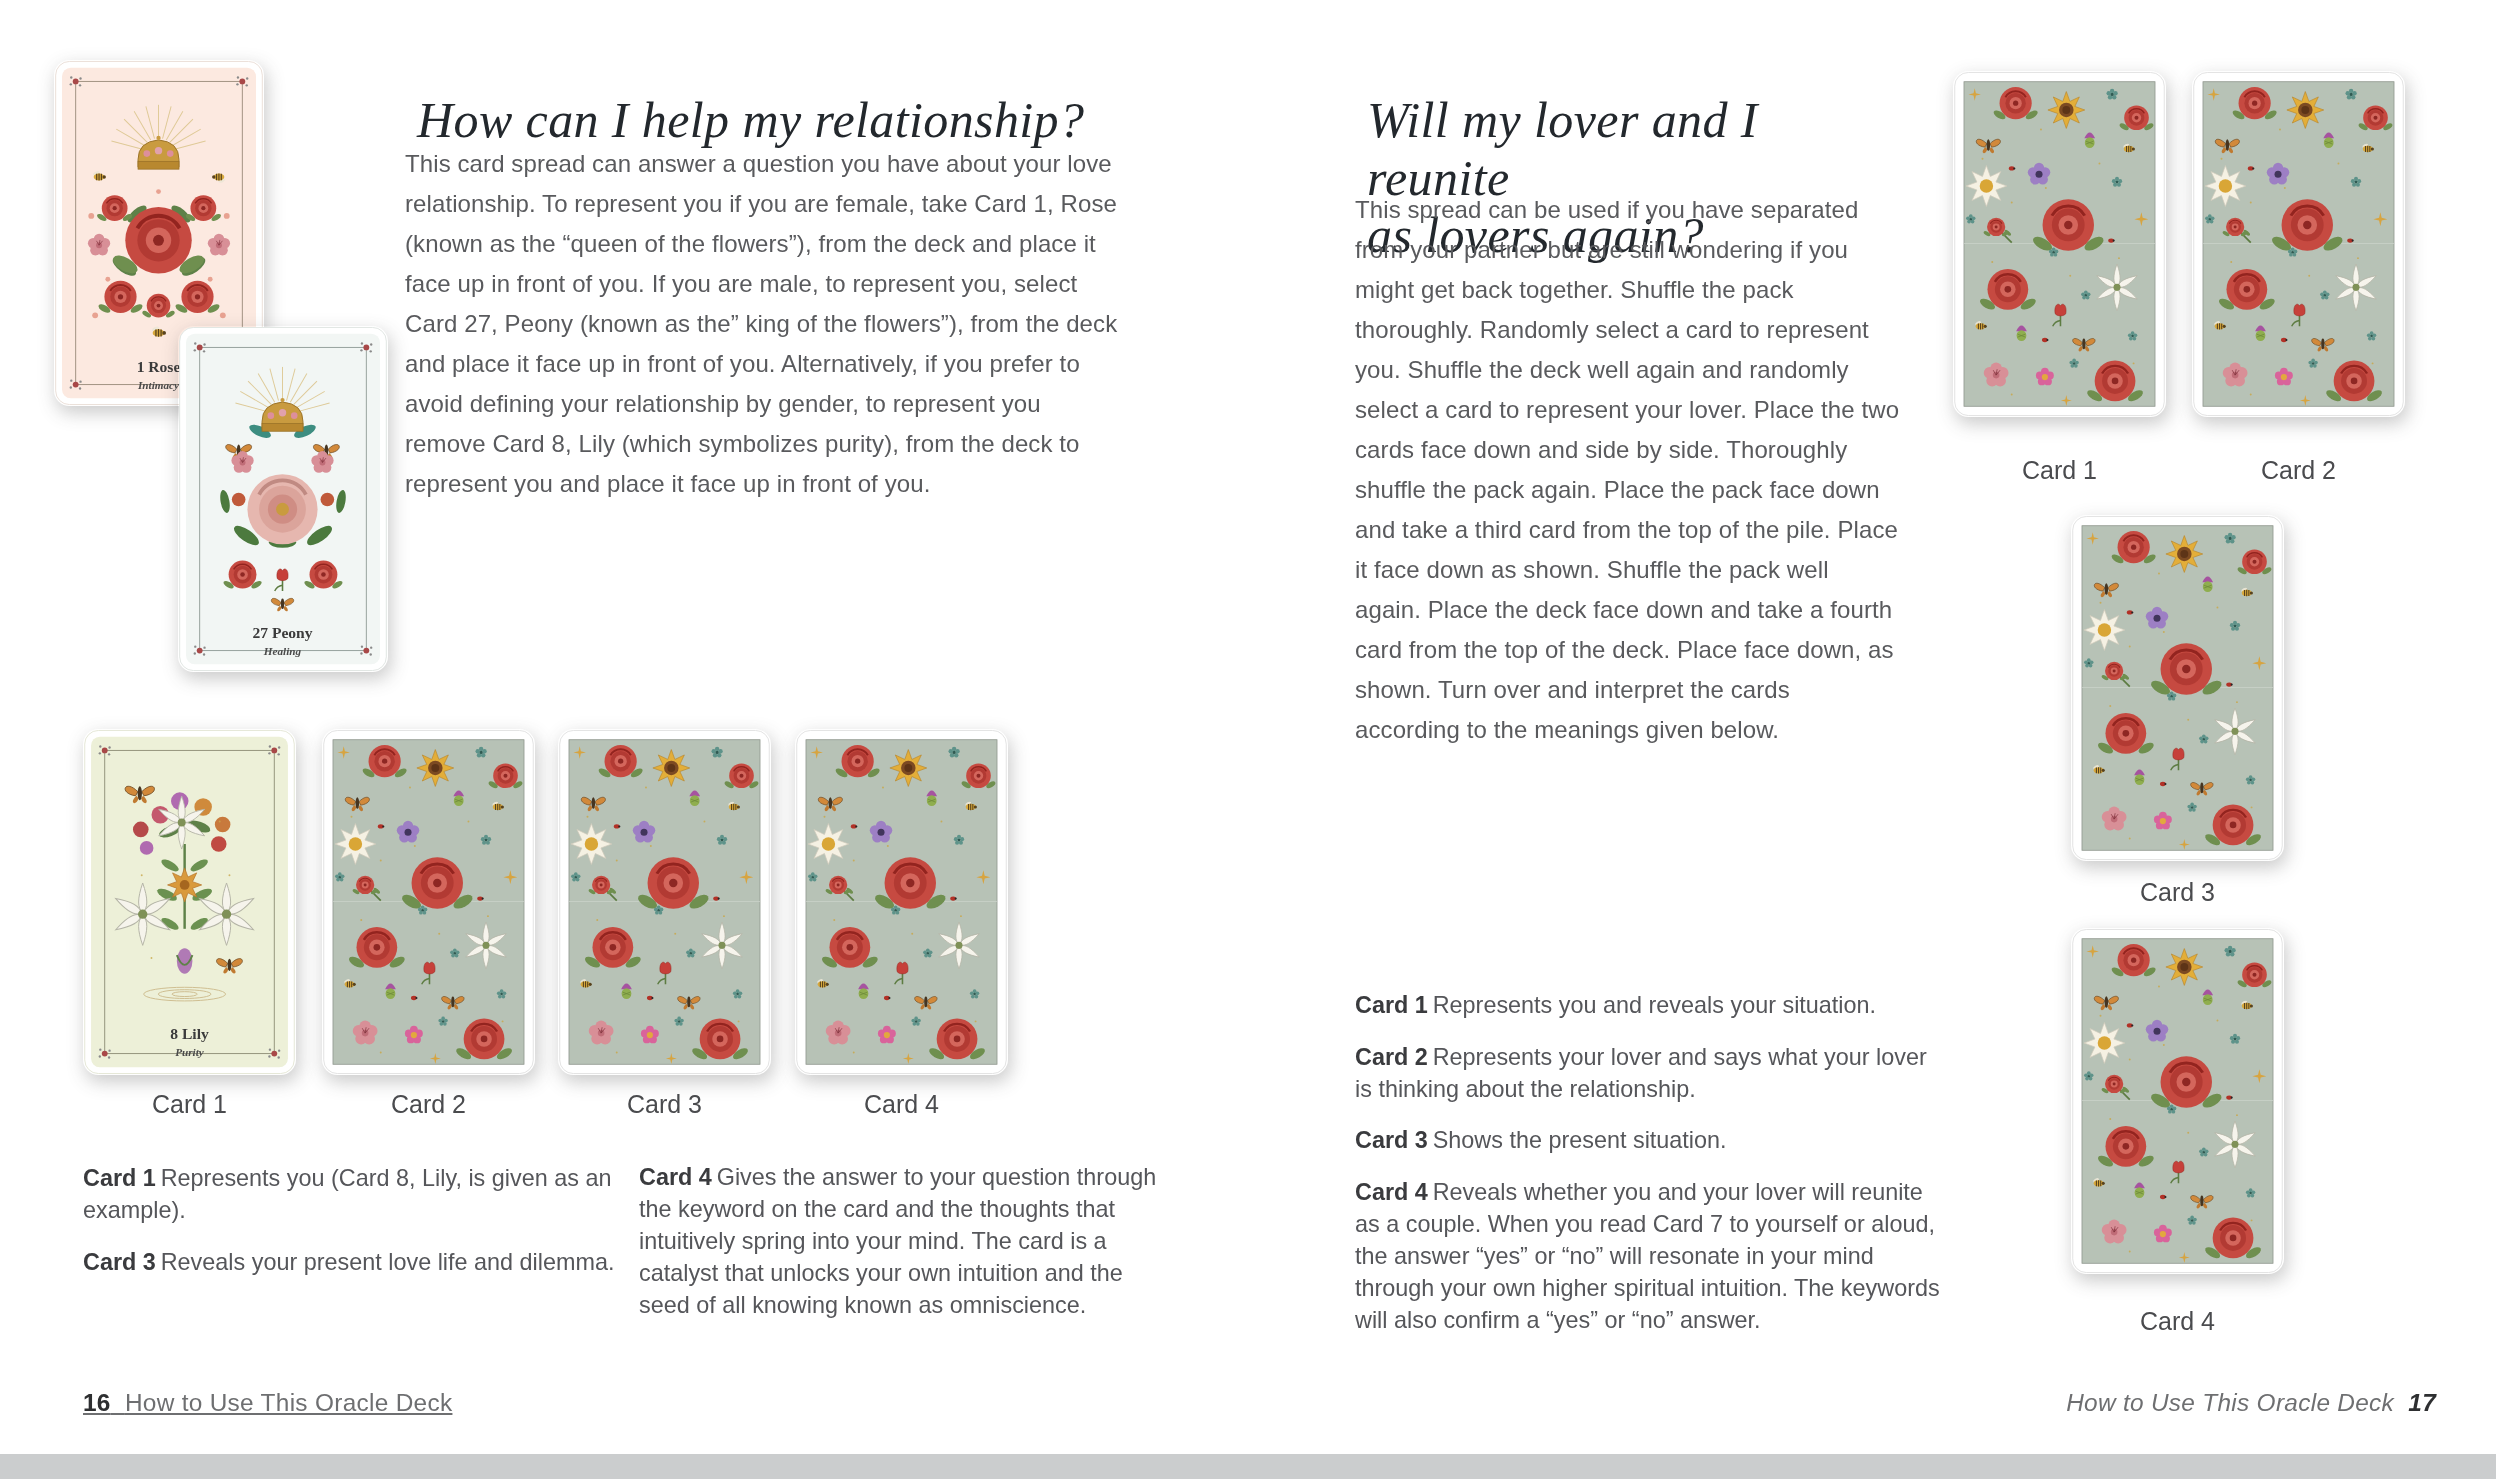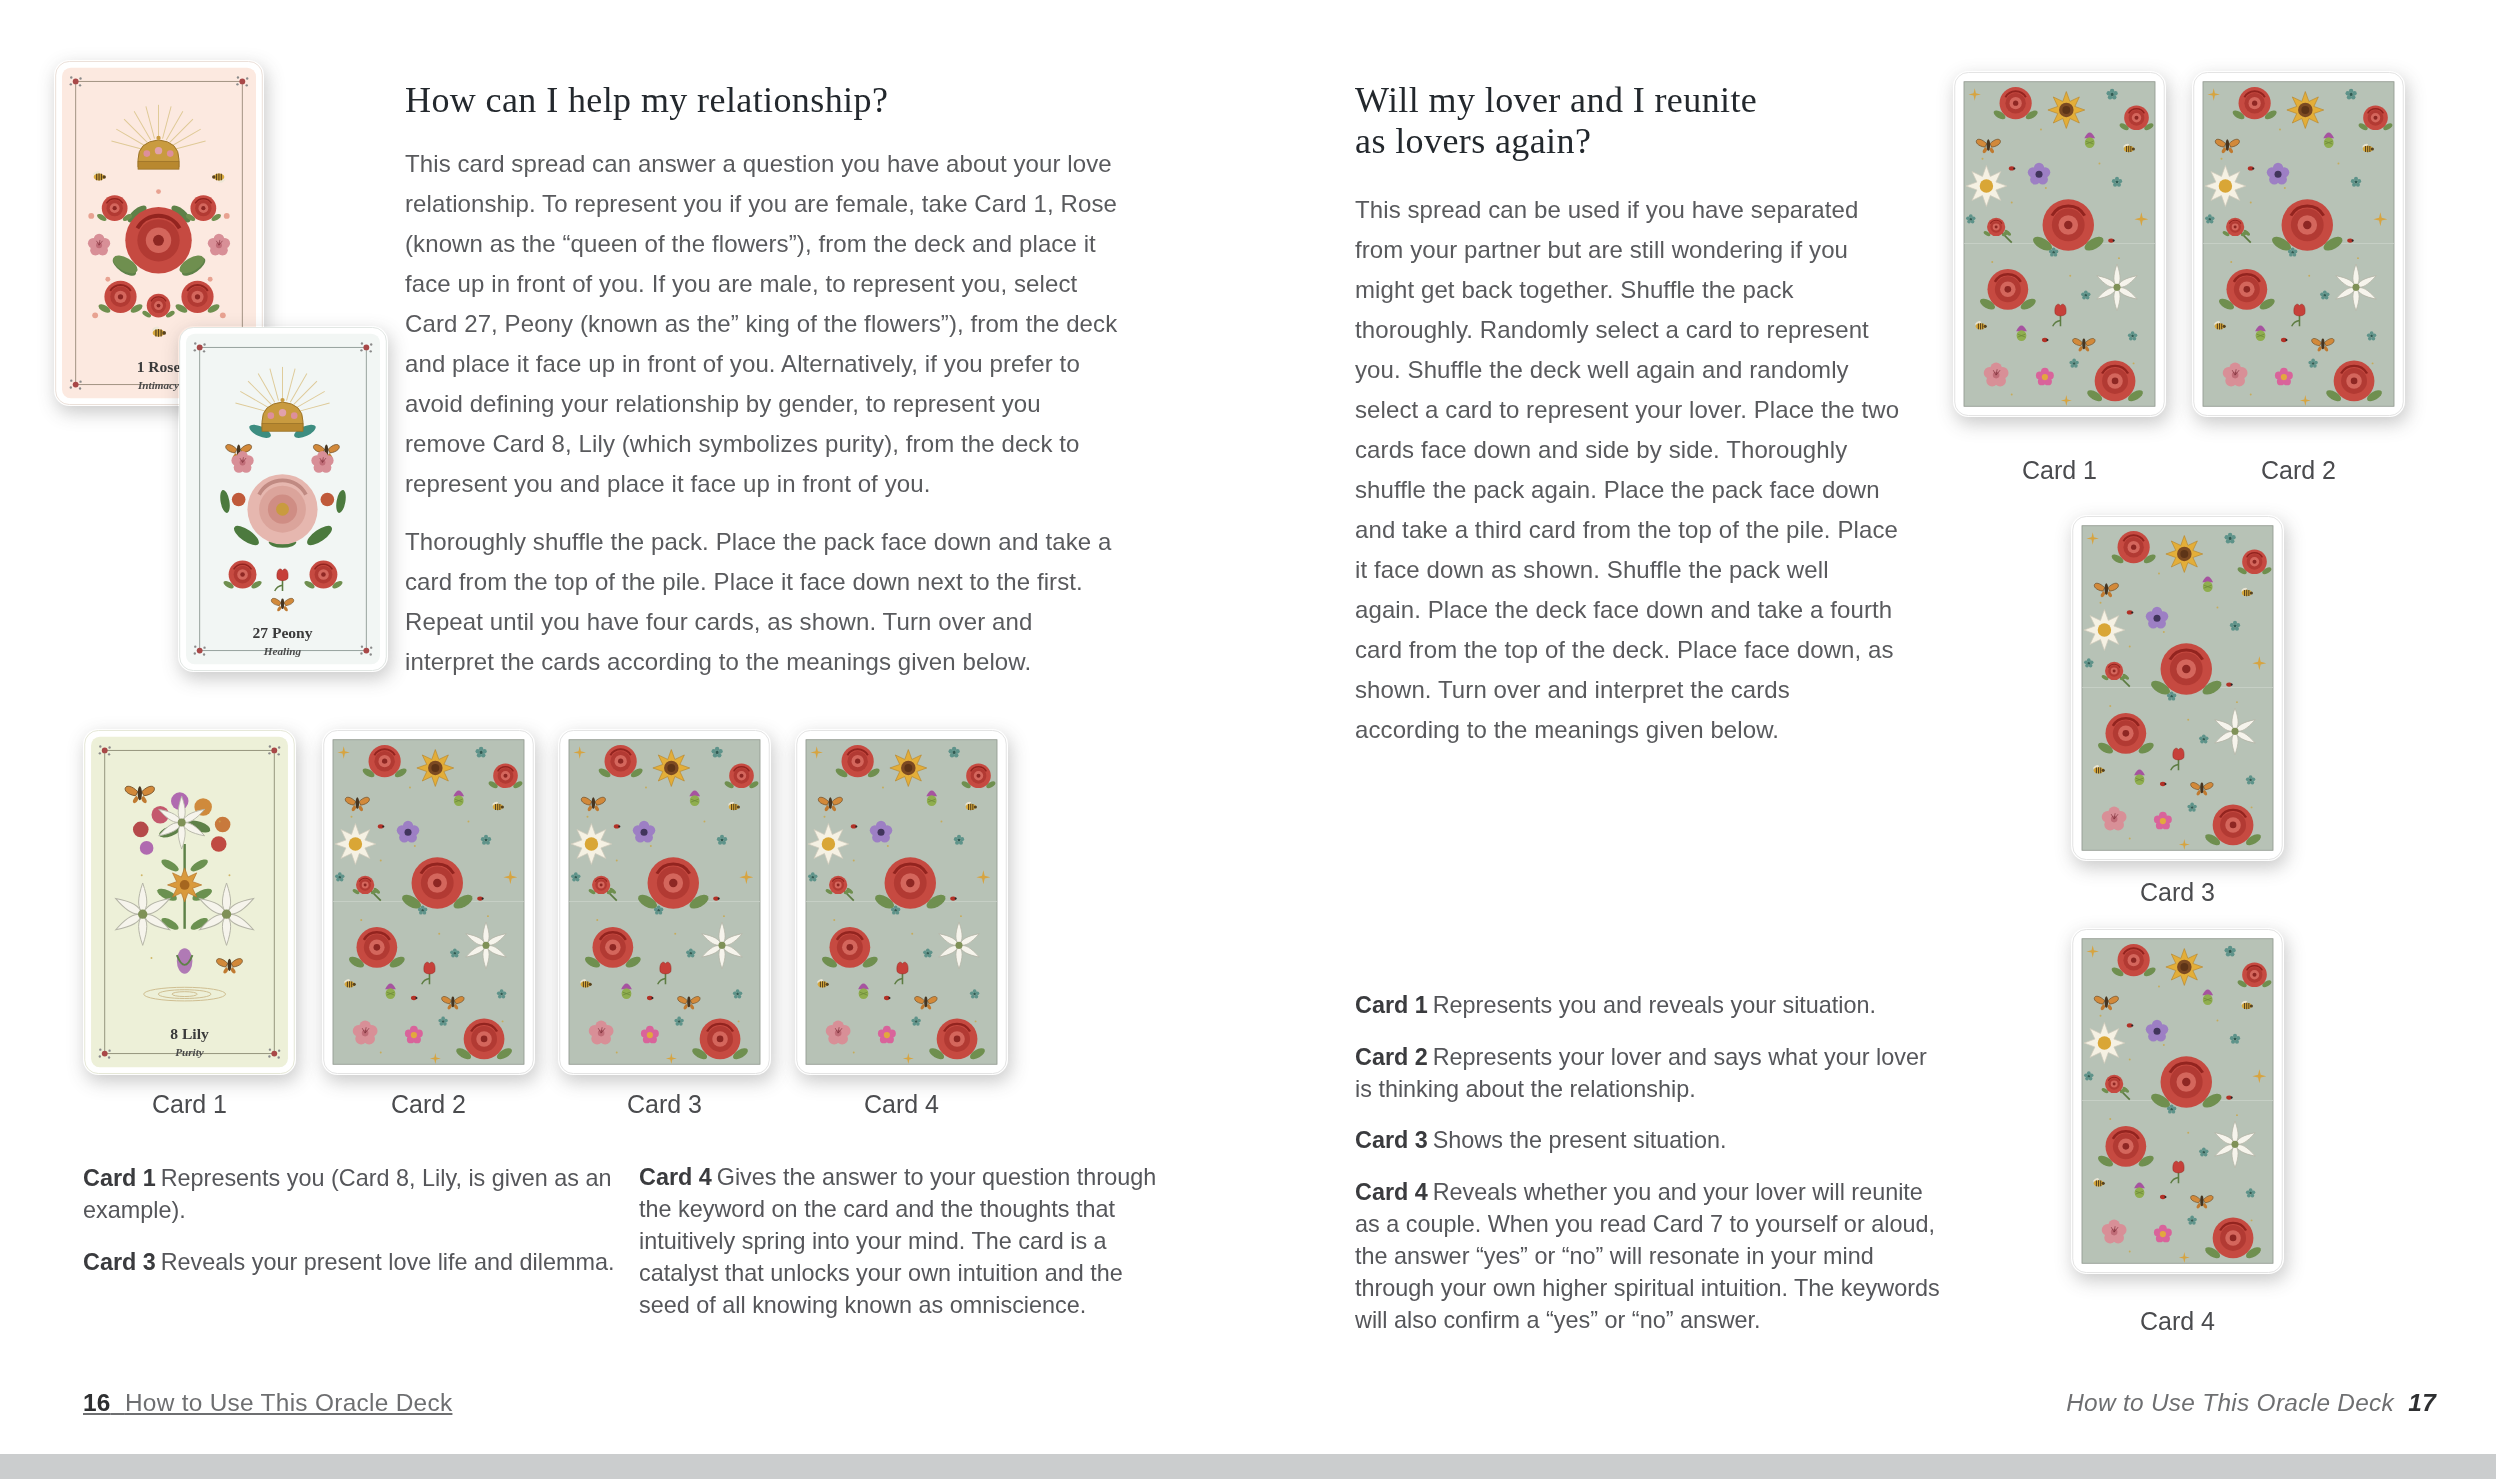--- a/index.html
+++ b/index.html
@@ -3,21 +3,21 @@
 <meta charset="utf-8">
 <style>
   html,body{margin:0;padding:0;}
   body{
     width:2497px;height:1479px;position:relative;overflow:hidden;
     background:#ffffff;font-family:"Liberation Sans",sans-serif;
   }
   .abs{position:absolute;}
   .heading{
     font-family:"Liberation Serif",serif;font-weight:400;color:#23282d;
-    font-size:36px;line-height:1.15;letter-spacing:0.4px;margin:0;
+    font-size:50px;line-height:1.15;letter-spacing:0.4px;margin:12px;font-style:italic;
   }
   .para{
     color:#595a5d;font-size:24px;line-height:40px;letter-spacing:0.1px;margin:0;
   }
   .meaning{font-size:23.4px;line-height:32px;color:#55565a;margin:0 0 19.5px 0;}
   .meaning b{color:#3a3b3e;font-weight:700;margin-right:4.9px;}
   .caption{font-size:25px;color:#4a4b4e;text-align:center;}
   .footer{font-size:24.4px;color:#6e6f71;letter-spacing:0.3px;}
   .footer b{color:#2e2f31;font-weight:700;}
   svg.card{position:absolute;border-radius:15.6px;box-shadow:2.9px 6.8px 17.6px rgba(70,70,70,0.28);background:transparent;}
@@ -303,21 +303,20 @@
     <use href="#f-rose" transform="translate(66,255) scale(1.3)"></use>
     <use href="#f-rose" transform="translate(149,255) scale(1.3)"></use>
     <use href="#f-tulip" transform="translate(107,258)"></use>
     <use href="#f-bfly" transform="translate(107,285) scale(1.3)"></use>
     <text x="107" y="320" text-anchor="middle" class="ct">27 Peony</text>
     <text x="107" y="338" text-anchor="middle" class="ck">Healing</text>
   </svg>
 
   <h1 class="abs heading" style="left:405px;top:80px;width:780px;">How can I help my relationship?</h1>
   <p class="abs para" style="left:405px;top:144px;width:717px;">This card spread can answer a question you have about your love relationship. To represent you if you are female, take Card 1, Rose (known as the “queen of the flowers”), from the deck and place it face up in front of you. If you are male, to represent you, select Card 27, Peony (known as the” king of the flowers”), from the deck and place it face up in front of you. Alternatively, if you prefer to avoid defining your relationship by gender, to represent you remove Card 8, Lily (which symbolizes purity), from the deck to represent you and place it face up in front of you.</p>
-  <p class="abs para" style="left:405px;top:522px;width:717px;">Thoroughly shuffle the pack. Place the pack face down and take a card from the top of the pile. Place it face down next to the first. Repeat until you have four cards, as shown. Turn over and interpret the cards according to the meanings given below.</p>
 
   <svg class="card" style="left:83px;top:729px;" width="213" height="346" viewBox="0 0 218 355">
     <rect x="1.5" y="1.5" width="215" height="352" rx="14" fill="#ffffff" stroke="#e4e6d6"></rect>
     <rect x="8" y="8" width="202" height="339" rx="9" fill="#edf0d8"></rect>
     <rect x="22" y="22" width="174" height="311" fill="none" stroke="#94947b" stroke-width="1"></rect>
     <use href="#f-corner" transform="translate(22,22)"></use>
       <use href="#f-corner" transform="translate(196,22)"></use>
     <use href="#f-corner" transform="translate(22,333)"></use>
       <use href="#f-corner" transform="translate(196,333)"></use>
     <g>

